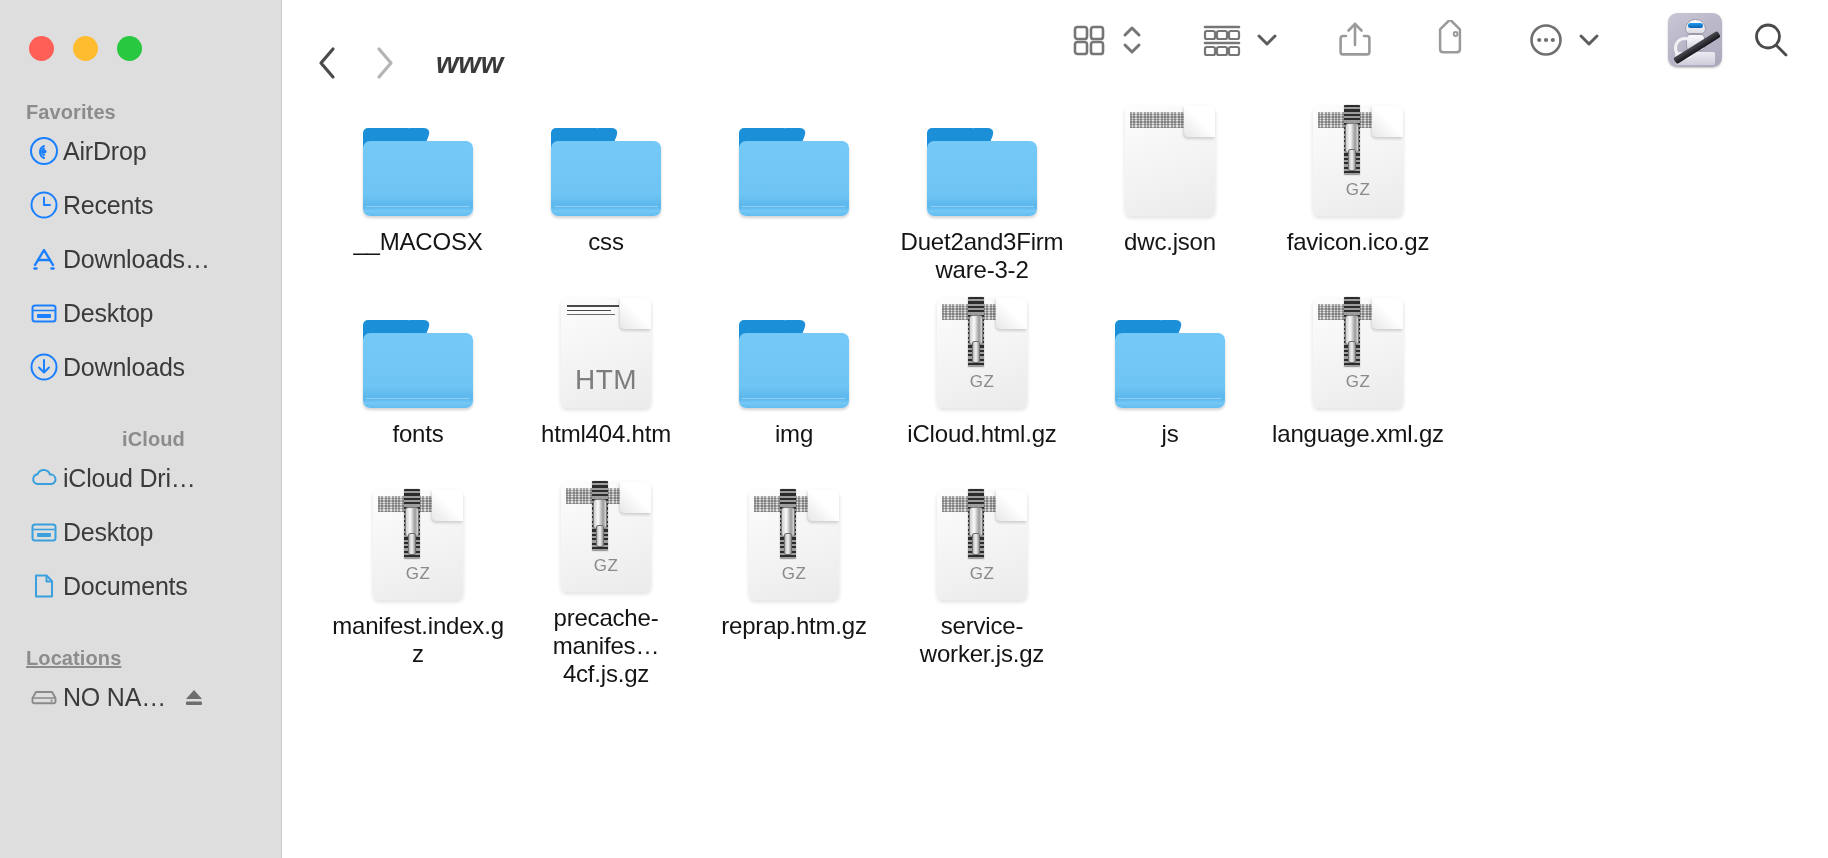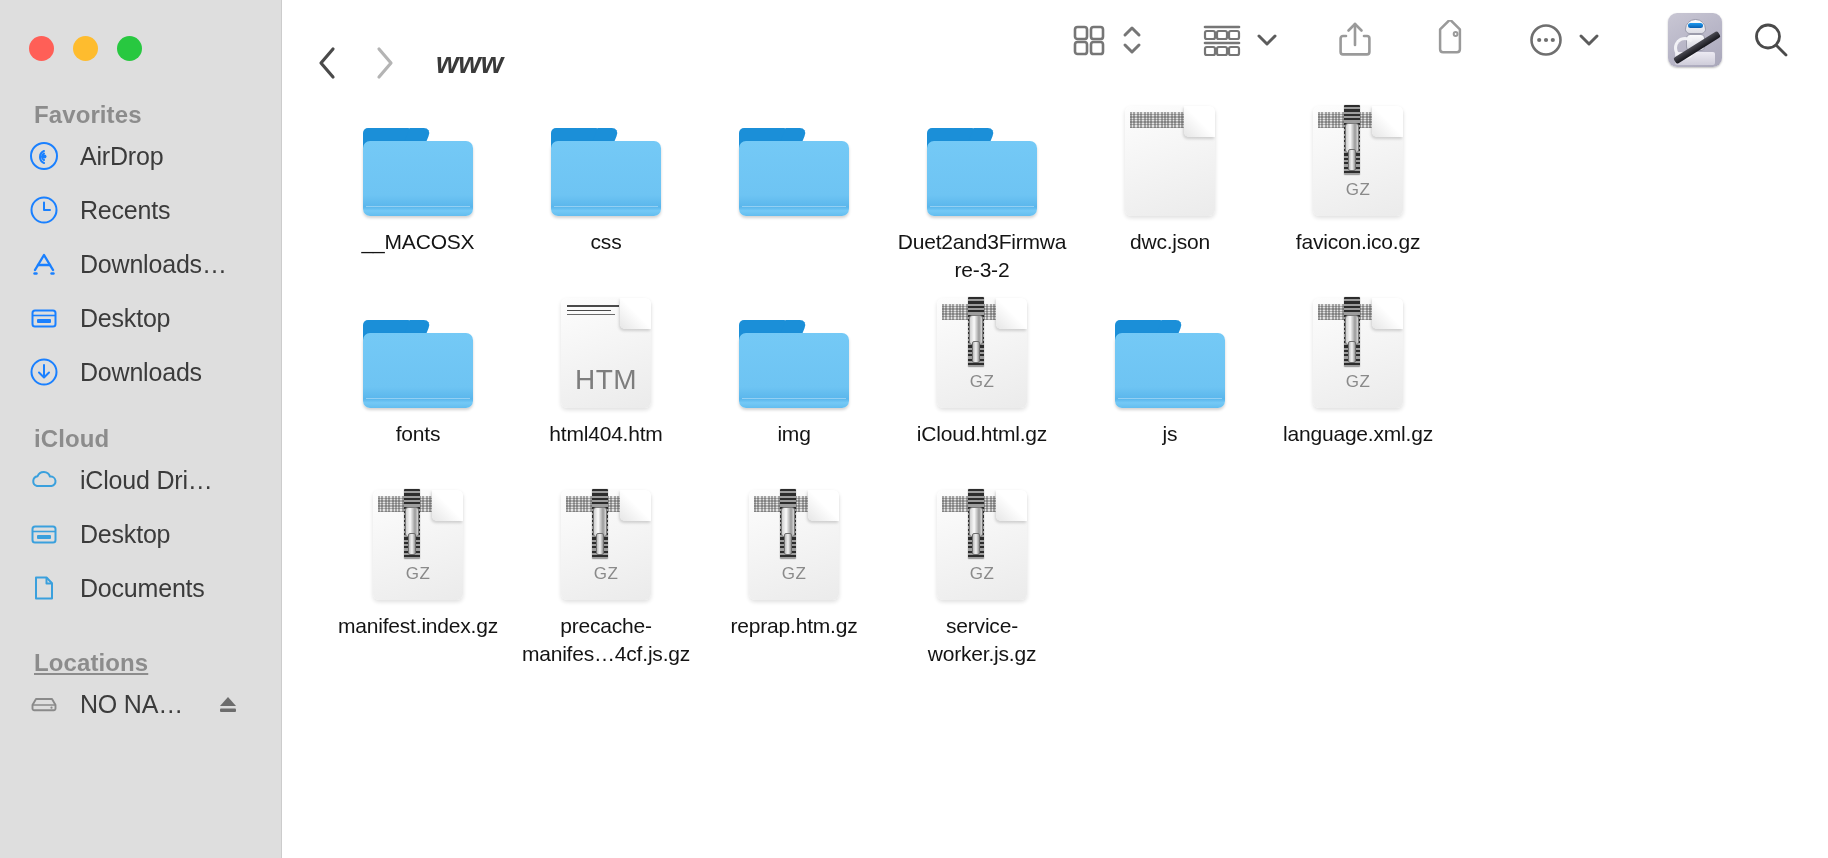--- a/index.html
+++ b/index.html
@@ -35,36 +35,36 @@
     padding: 37px 0 0 29px;
     height: 22px;
     box-sizing: content-box;
   }
   .light { width: 25px; height: 25px; border-radius: 50%; display:block; }
   .light.red    { background: #ff5f57; }
   .light.yellow { background: #febc2e; }
   .light.green  { background: #28c840; }
 
   .sb-section {
-    font-size: 24px;
+    font-size: 20px;
     color: #8c8c8c;
     font-weight: bold;
-    padding-left: 34px;
+    padding-left: 26px;
     letter-spacing: 0.1px;
   }
   .sb-section.favorites { margin-top: 42px; }
-  .sb-section.icloud    { margin-top: 26px; }
+  .sb-section.icloud    { margin-top: 34px; text-align: center; }
   .sb-section.locations { margin-top: 34px; text-decoration: underline; }
 
   .sb-item {
     display: flex;
     align-items: center;
     height: 54px;
     padding-left: 28px;
-    gap: 20px;
+    gap: 3px;
     cursor: default;
   }
   .sb-item .ico {
     width: 32px; height: 32px;
     flex: 0 0 32px;
     display: flex; align-items: center; justify-content: center;
   }
   .sb-item .lbl {
     font-size: 25px;
     color: #3b3b3b;
@@ -138,21 +138,21 @@
     cursor: default;
   }
   .icon-wrap {
     height: 118px;
     display: flex;
     align-items: flex-end;
     justify-content: center;
   }
   .fname {
     margin-top: 12px;
-    font-size: 21px;
+    font-size: 24px;
     color: #141414;
     text-align: center;
     line-height: 28px;
     max-width: 175px;
     word-break: break-word;
     letter-spacing: -0.2px;
   }
 
   
   .folder {

